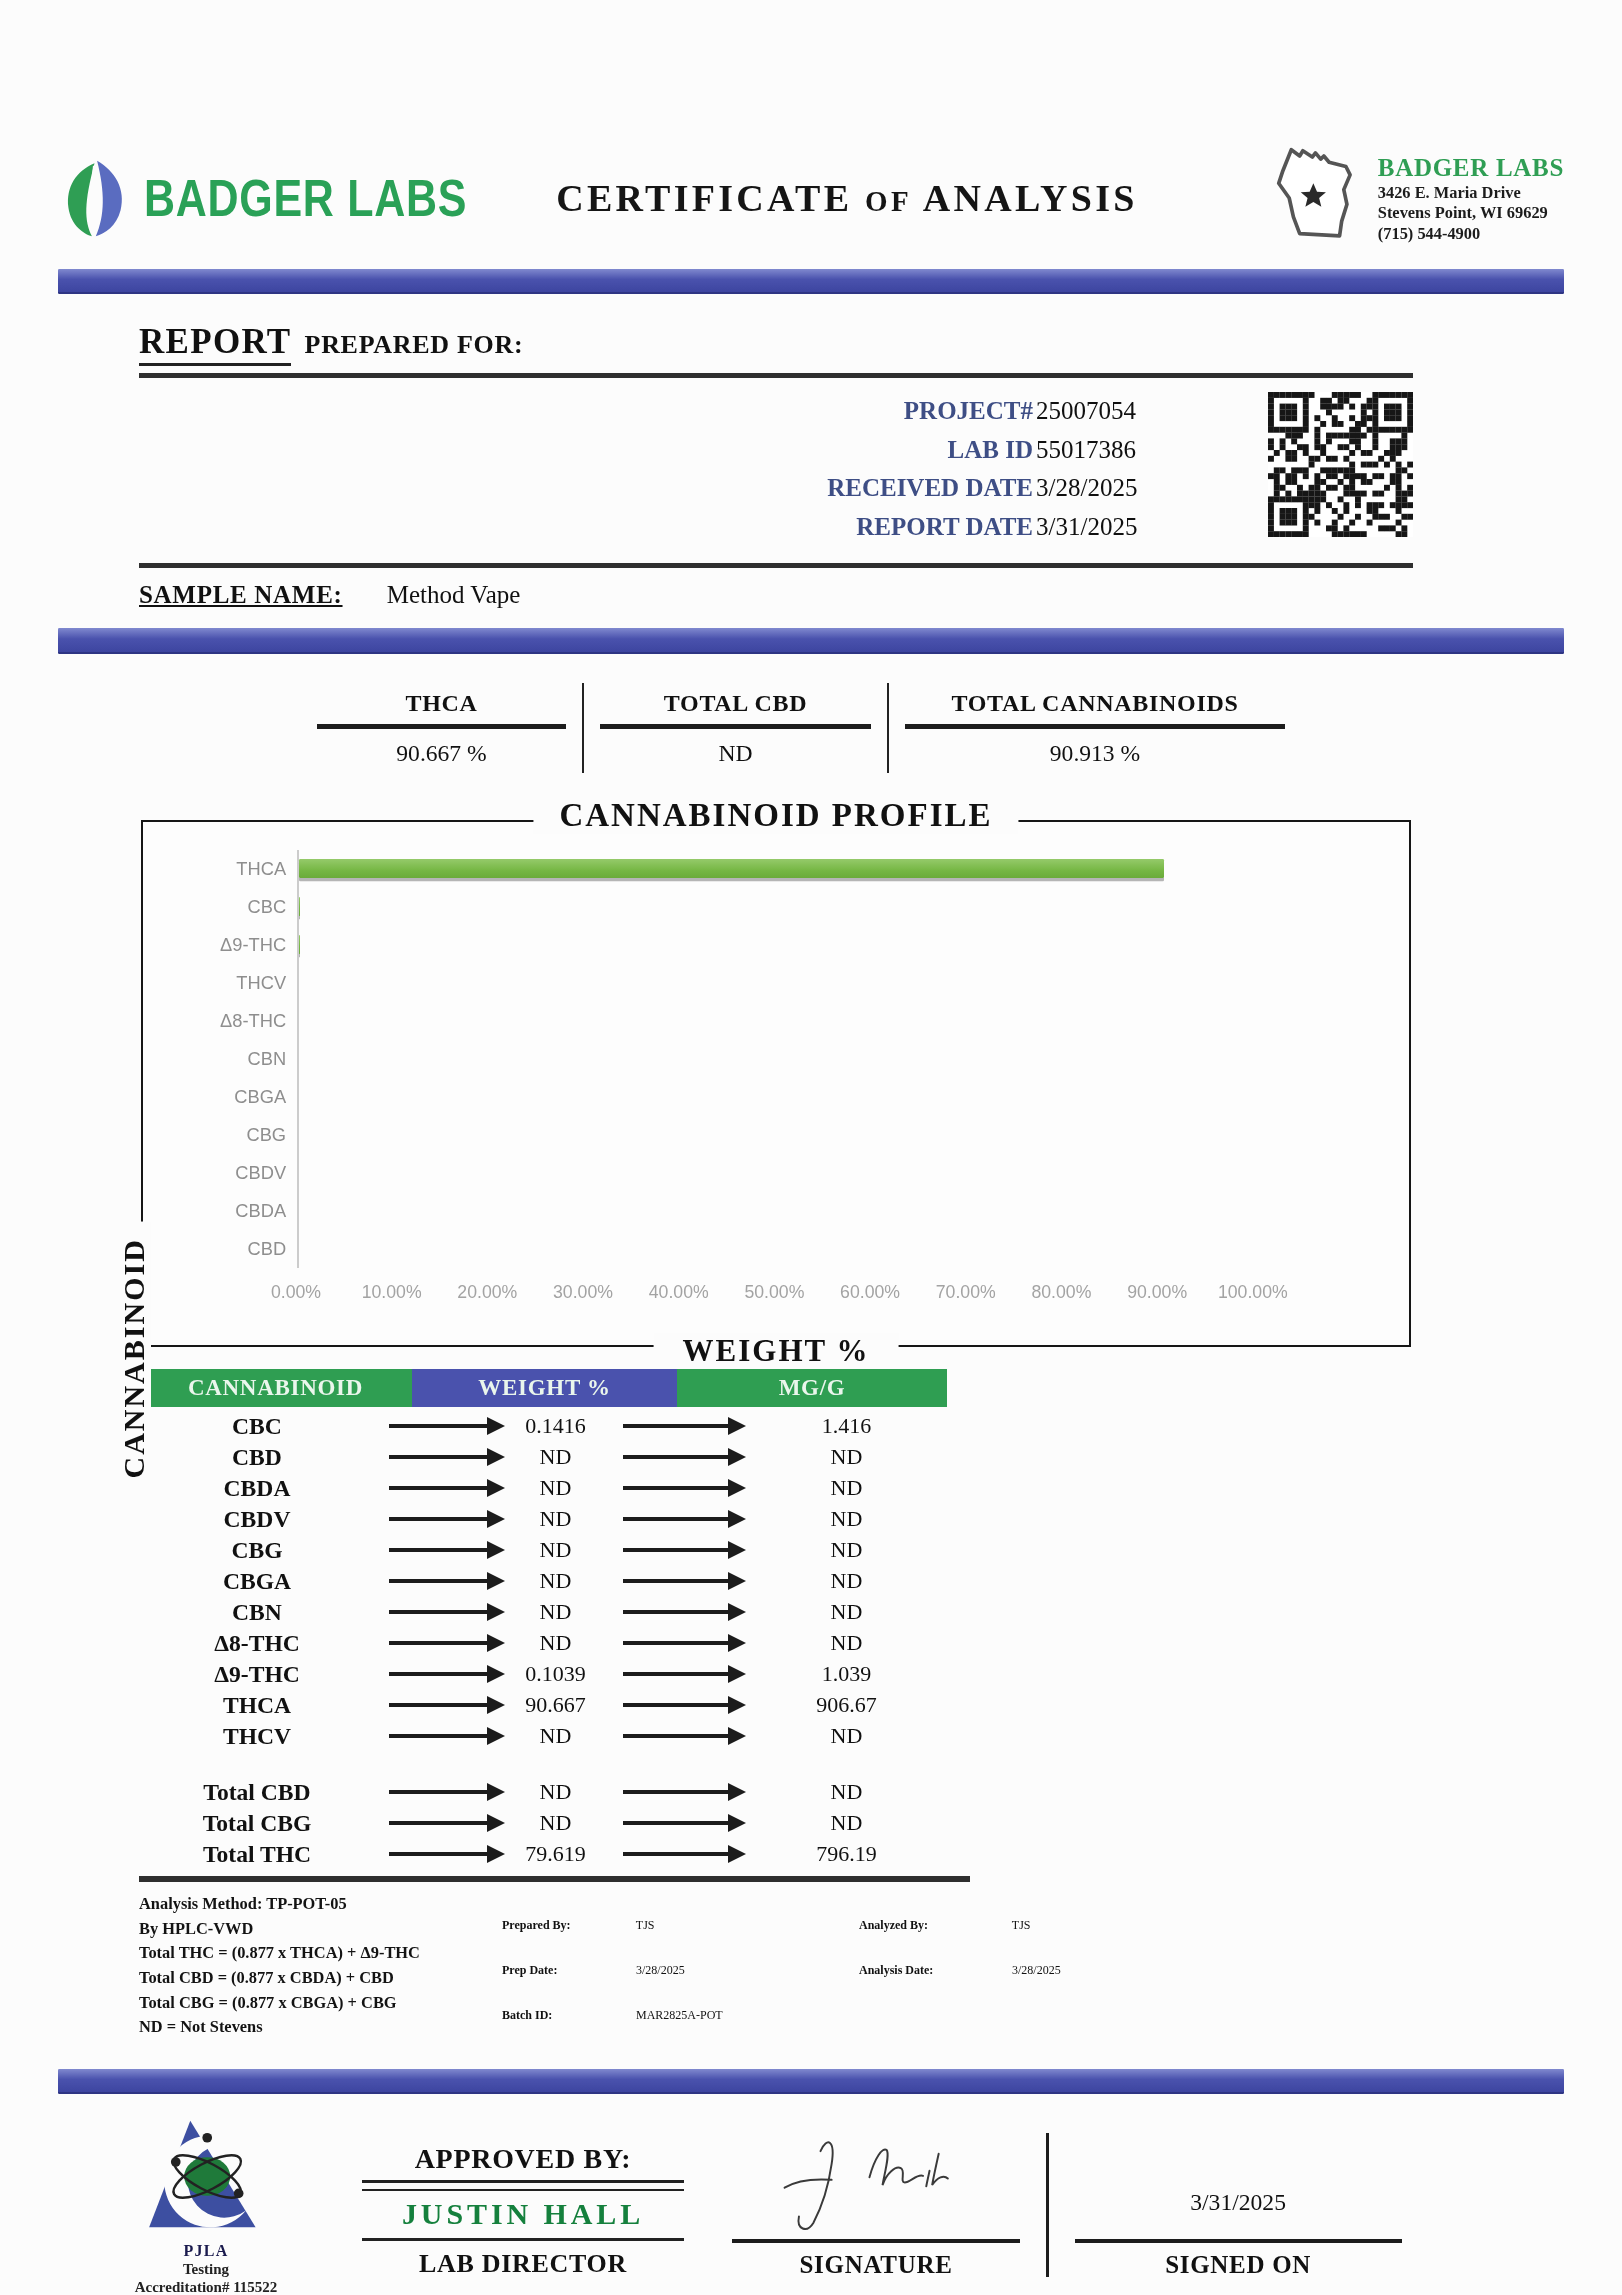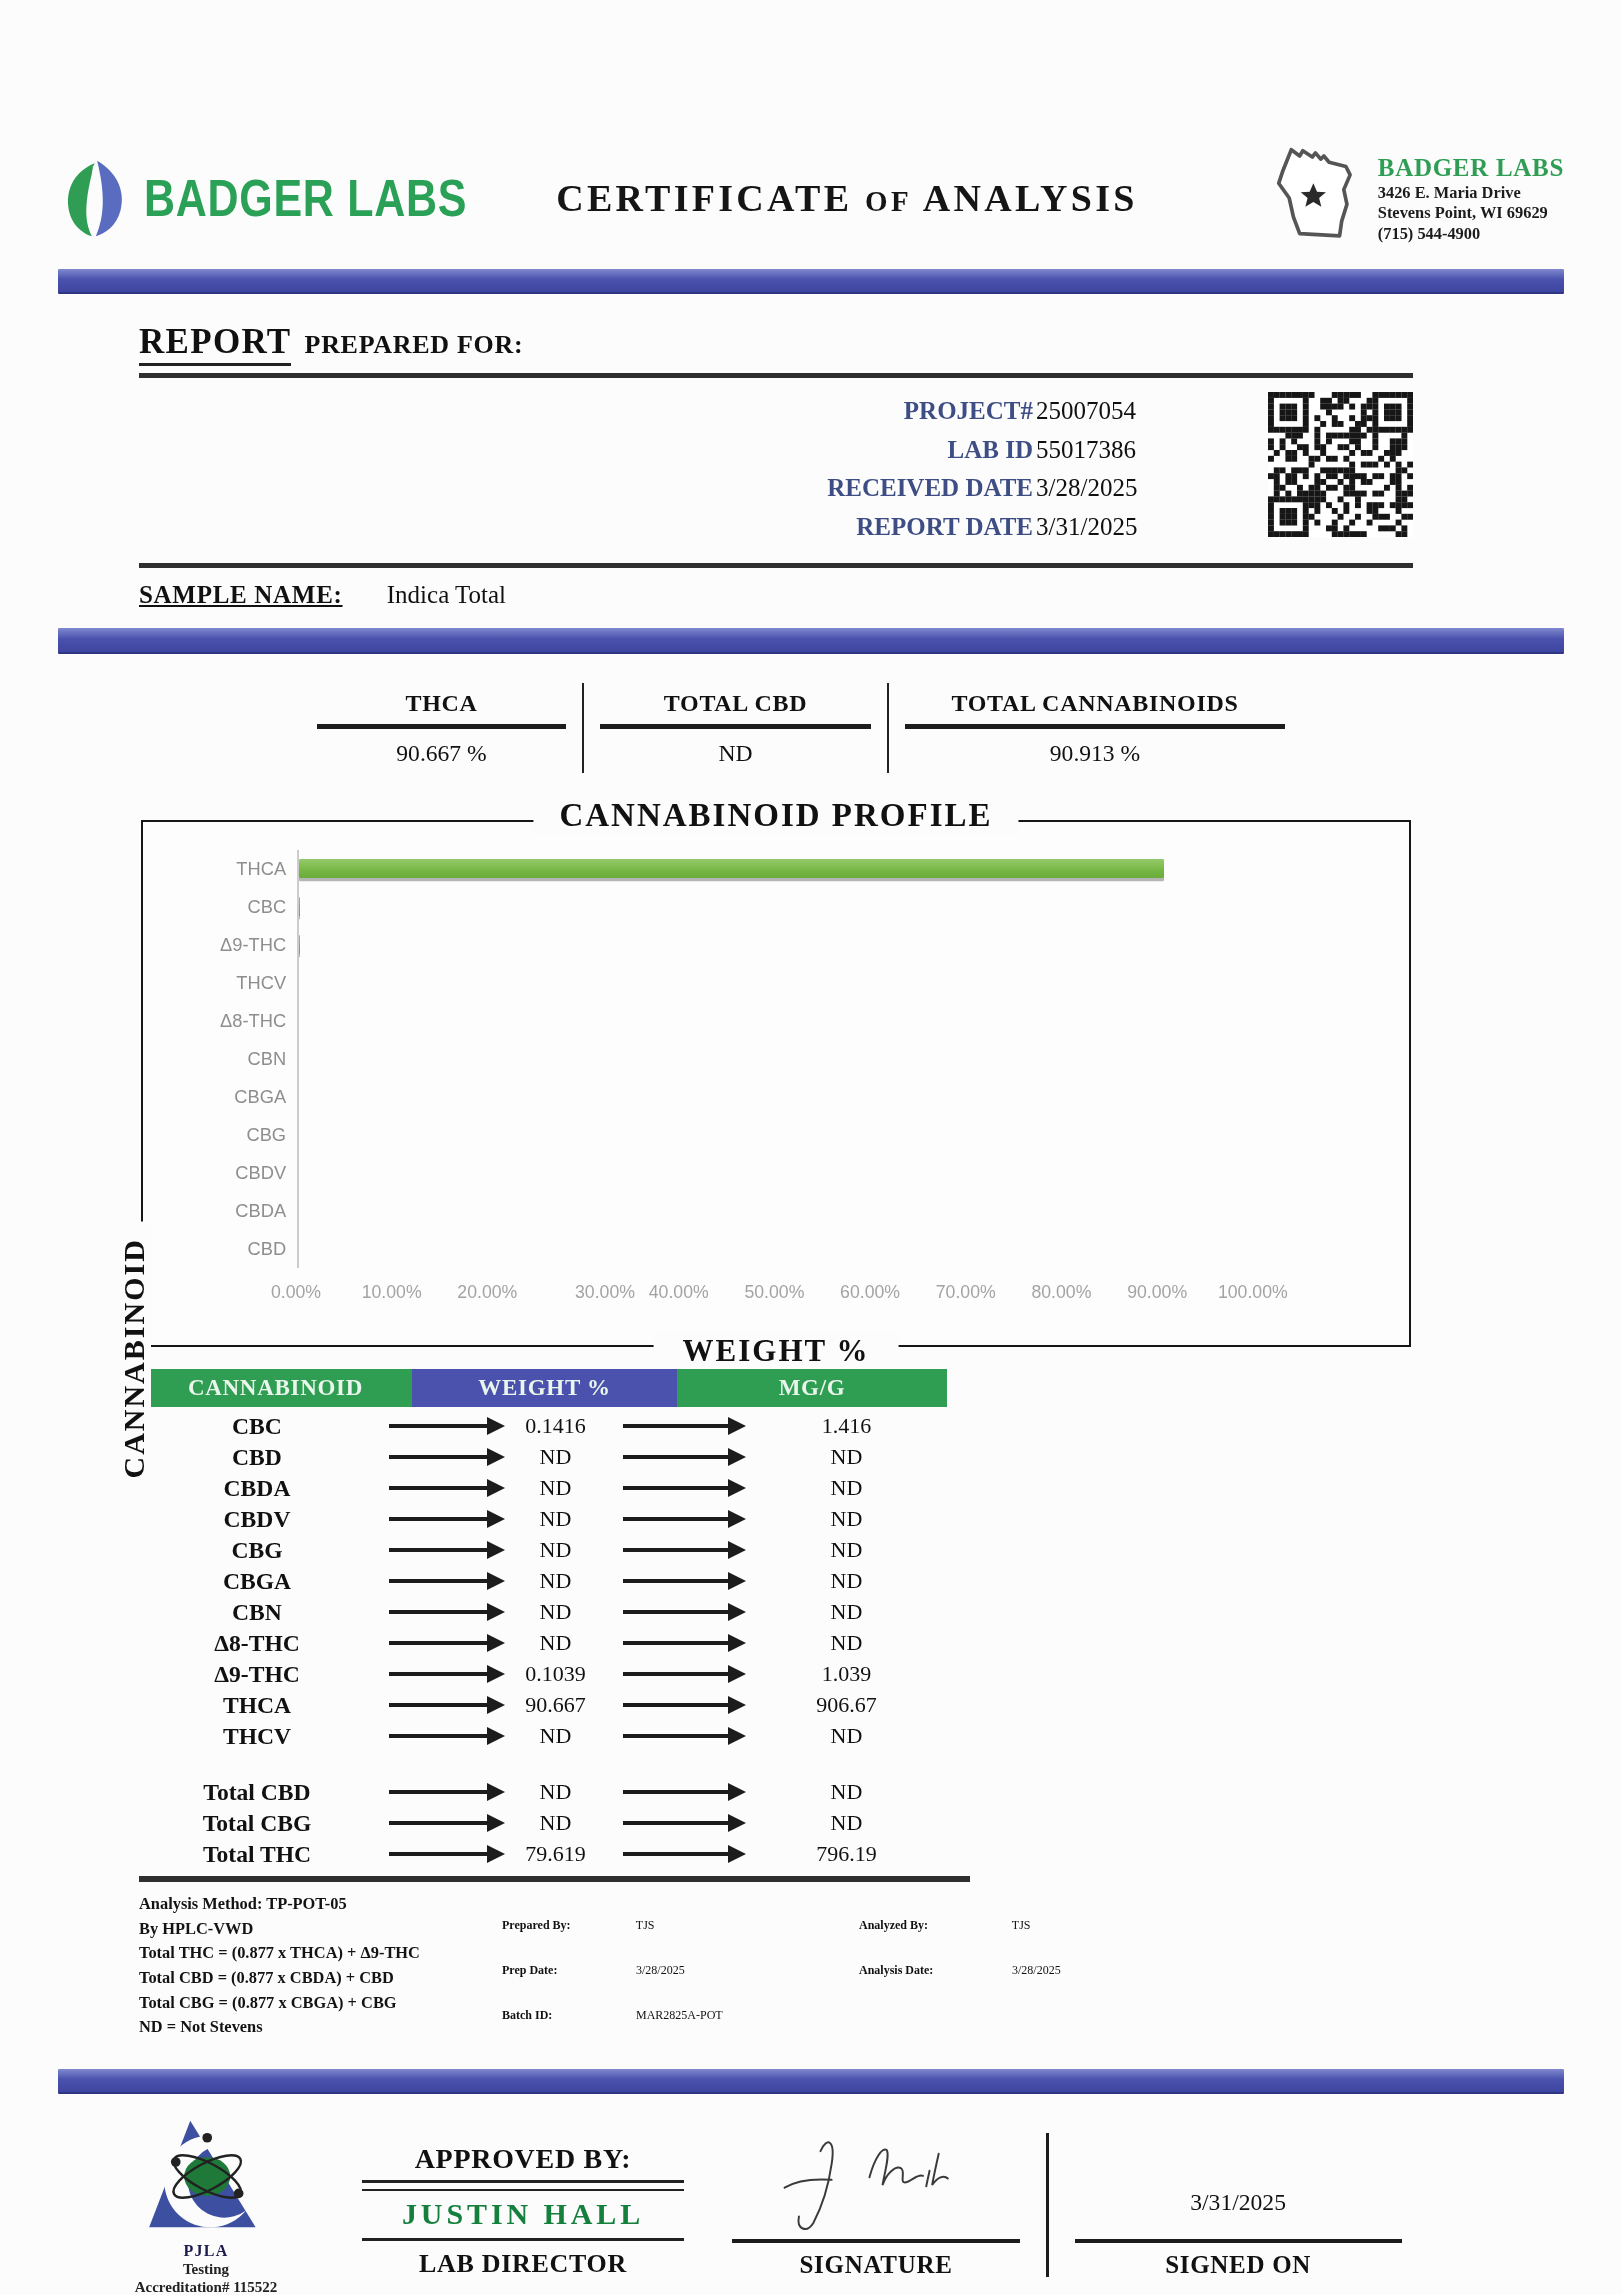--- a/index.html
+++ b/index.html
@@ -492,21 +492,21 @@
         <rect x="15" y="24" width="1.02" height="1.02" fill="#161616"></rect>
         <rect x="16" y="24" width="1.02" height="1.02" fill="#161616"></rect>
         <rect x="22" y="24" width="1.02" height="1.02" fill="#161616"></rect>
         <rect x="23" y="24" width="1.02" height="1.02" fill="#161616"></rect>
       </svg>
   </div>
   <div class="rule-heavy"></div>
 
   <div class="sample-row">
     <span class="sample-lbl">SAMPLE NAME:</span>
-    <span class="sample-val">Indica Total</span>
+    <span class="sample-val">Method Vape</span>
   </div>
 
   <div class="bluebar" style="margin-top:19.6px;"></div>
 
   <div class="summary">
     <div class="sum-cell">
       <div class="sum-h">THCA</div>
       <div class="sum-rule"></div>
       <div class="sum-v">90.667 %</div>
     </div>
@@ -557,21 +557,21 @@
           <div class="barrow"></div>
           <div class="barrow"></div>
           <div class="barrow"></div>
           <div class="barrow"></div>
         </div>
     </div>
     <div class="ticks" id="ticks">
         <span class="tick" style="left: 0%;">0.00%</span>
         <span class="tick" style="left: 8.73%;">10.00%</span>
         <span class="tick" style="left: 17.46%;">20.00%</span>
-        <span class="tick" style="left: 26.19%; margin-left: 22px;">30.00%</span>
+        <span class="tick" style="left: 26.19%;">30.00%</span>
         <span class="tick" style="left: 34.92%; text-align: center;">40.00%</span>
         <span class="tick" style="left: 43.65%;">50.00%</span>
         <span class="tick" style="left: 52.38%;">60.00%</span>
         <span class="tick" style="left: 61.11%;">70.00%</span>
         <span class="tick" style="left: 69.84%;">80.00%</span>
         <span class="tick" style="left: 78.57%;">90.00%</span>
         <span class="tick" style="left: 87.3%;">100.00%</span>
       </div>
   </div>
 

